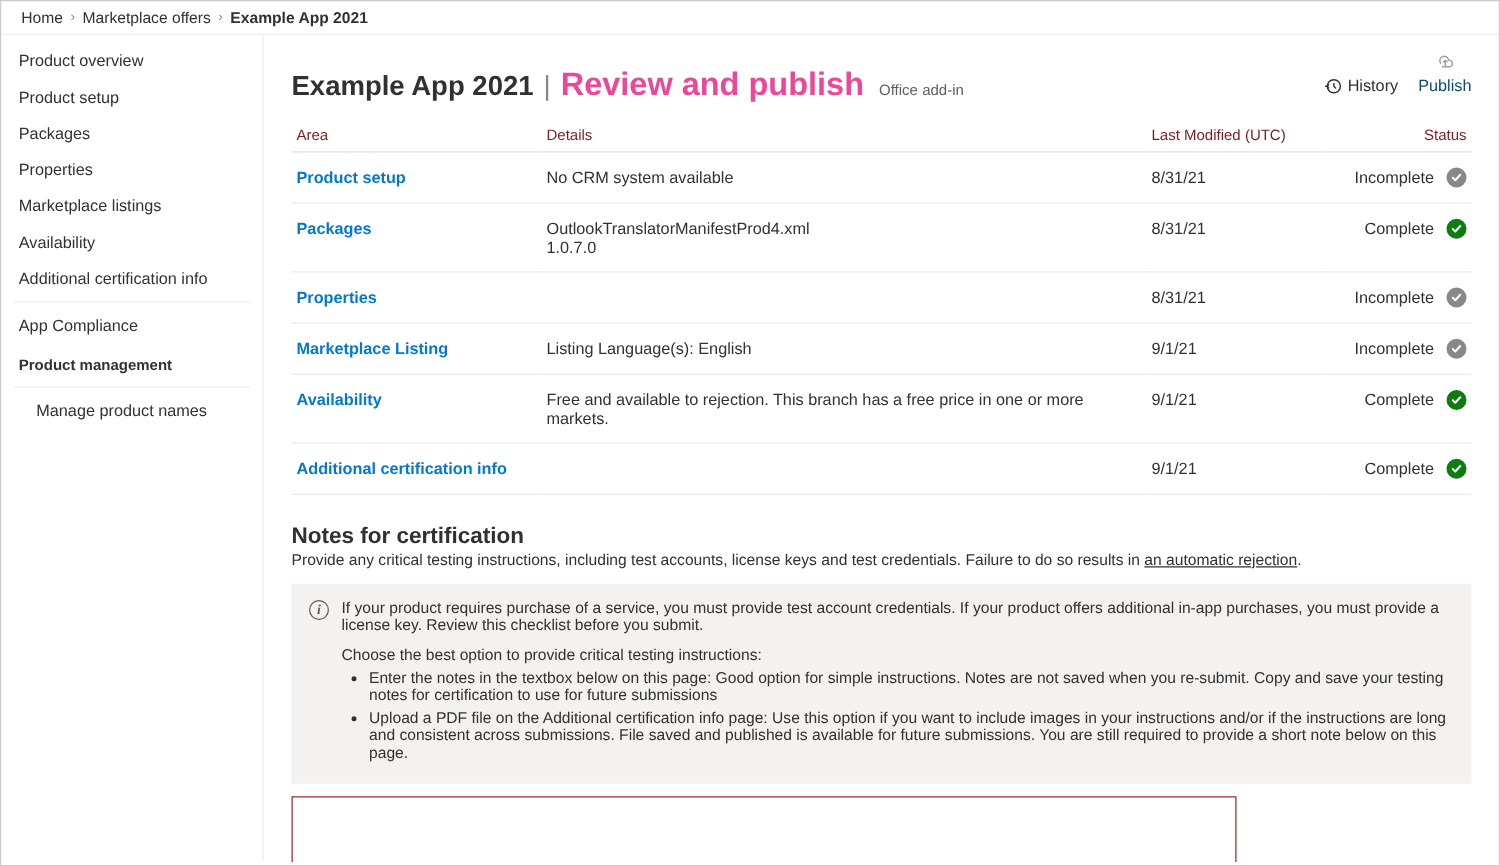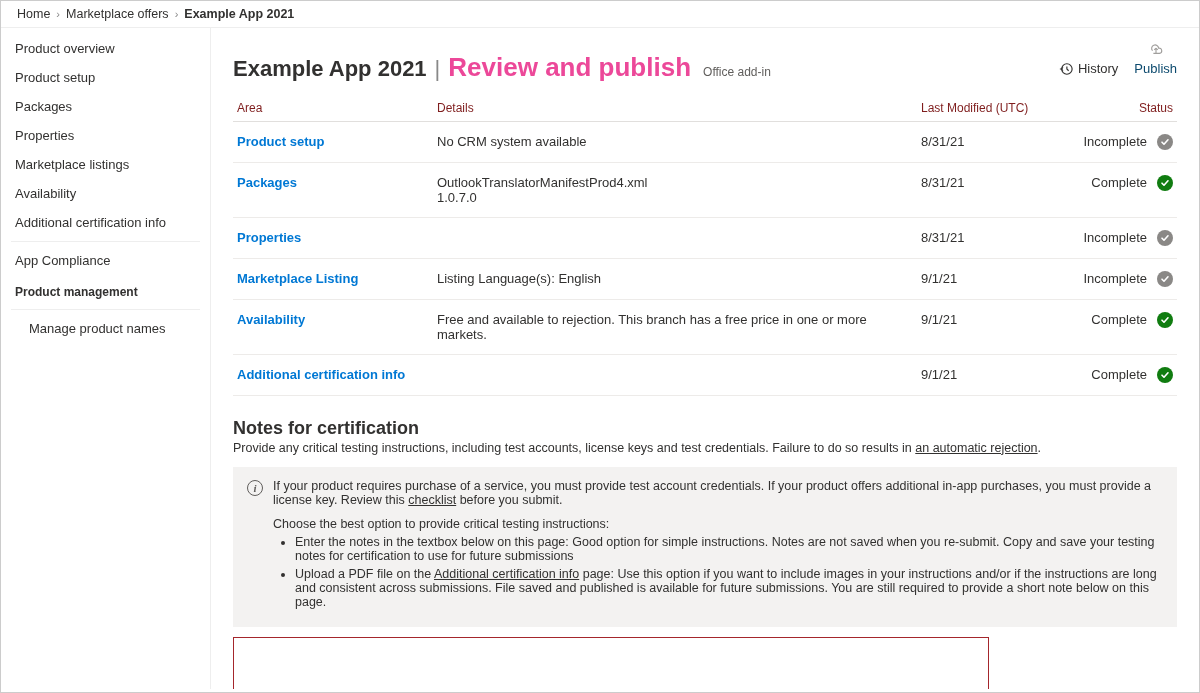--- a/index.html
+++ b/index.html
@@ -186,21 +186,21 @@
     gap: 10px;
     align-items: flex-start;
     margin-bottom: 10px;
   }
   .info-icon-circle {
     width: 16px; height: 16px; border: 1.4px solid #605e5c; border-radius: 50%;
     display: flex; align-items: center; justify-content: center;
     font-family: Georgia, serif; font-style: italic; font-size: 11px; font-weight: 700;
     color: #605e5c; flex-shrink: 0; margin-top: 1px;
   }
-  .info-box .u { text-decoration: underline; cursor: pointer; }
+  .info-box .u { cursor: pointer; }
   .info-sub { padding-left: 26px; }
   .info-sub p { margin: 0 0 4px 0; }
   .info-sub ul { margin: 2px 0 0 0; padding-left: 22px; }
   .info-sub li { margin-bottom: 4px; }
 
   textarea.cert-notes {
     width: 756px;
     max-width: 100%;
     height: 110px;
     border: 1px solid #a4262c;

